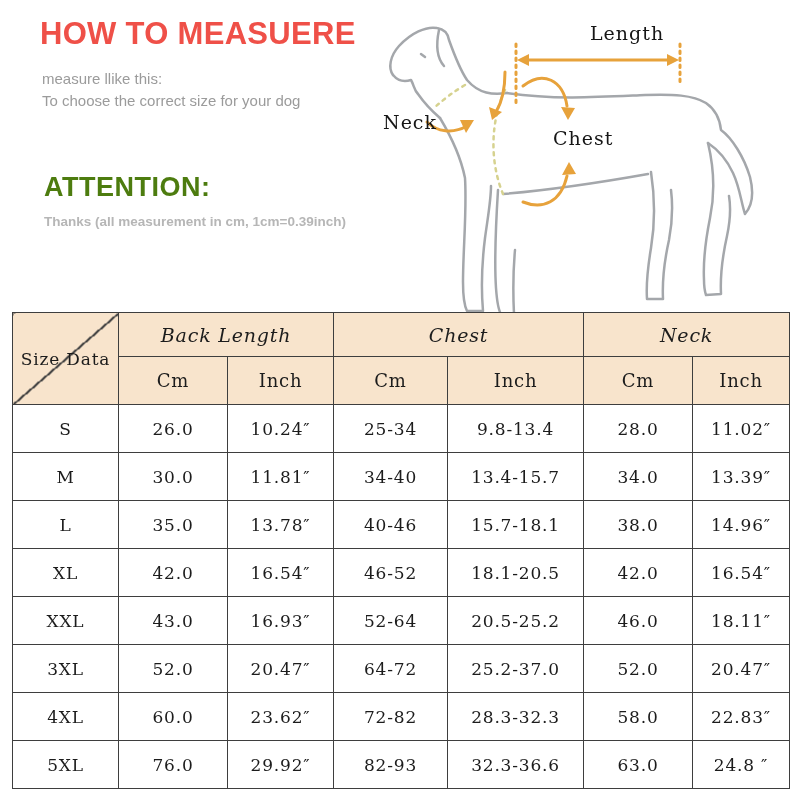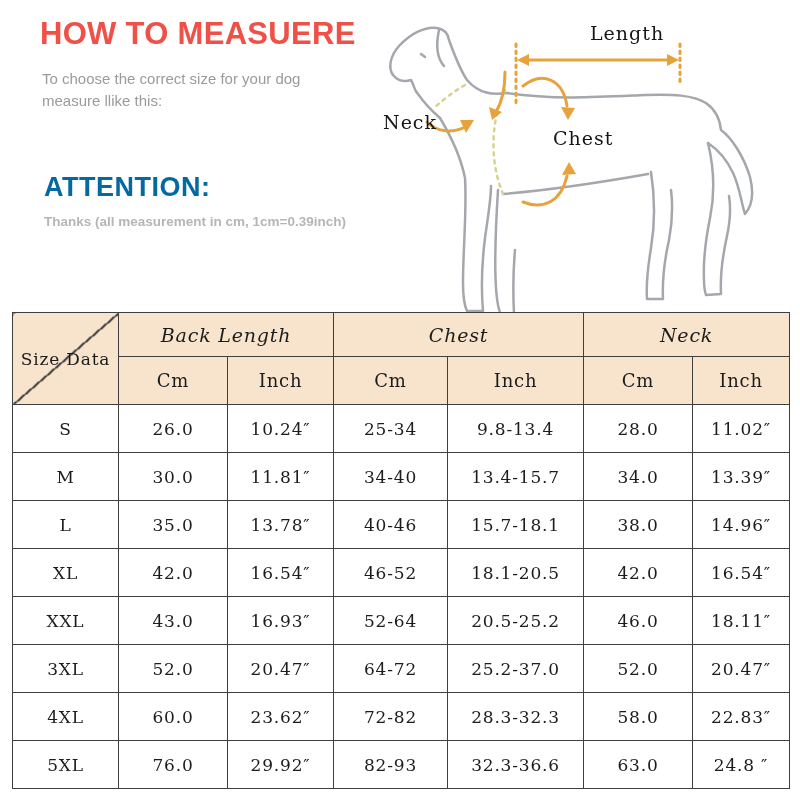--- a/index.html
+++ b/index.html
@@ -10,21 +10,21 @@
   .title {
     position:absolute; left:40px; top:16px;
     font-size:31px; font-weight:800; letter-spacing:0.3px; color:#ef5048;
   }
   .subtitle {
     position:absolute; left:42px; top:68px;
     font-size:15px; line-height:22px; color:#9b9b9b; font-weight:500;
   }
   .attn-title {
     position:absolute; left:44px; top:172px;
-    font-size:27px; font-weight:800; letter-spacing:0.5px; color:#0369a1;
+    font-size:27px; font-weight:800; letter-spacing:0.5px; color:#4d7c0f;
   }
   .attn-body {
     position:absolute; left:44px; top:212px;
     font-size:13.5px; line-height:19px; font-weight:700; color:#b6b6b6;
   }
   .diagram { position:absolute; left:355px; top:10px; width:445px; height:305px; }
   .diag-label {
     position:absolute; font-family:"DejaVu Serif", serif; color:#161616;
     font-size:19px; letter-spacing:1px; white-space:nowrap;
   }
@@ -57,22 +57,22 @@
   }
 </style>
 </head>
 <body>
 
 <div class="canvas">
 
   <div class="title">HOW TO MEASUERE</div>
 
   <div class="subtitle">
+    <span style="display:block">measure llike this:</span>
     <span style="display:block">To choose the correct size for your dog</span>
-    <span style="display:block">measure llike this:</span>
   </div>
 
   <div class="attn-title">ATTENTION:</div>
 
   <div class="attn-body">
     <span style="display:block">Thanks (all measurement in cm, 1cm=0.39inch)</span>
   </div>
 
   <svg class="diagram" viewBox="0 0 445 305" aria-hidden="true">
 

